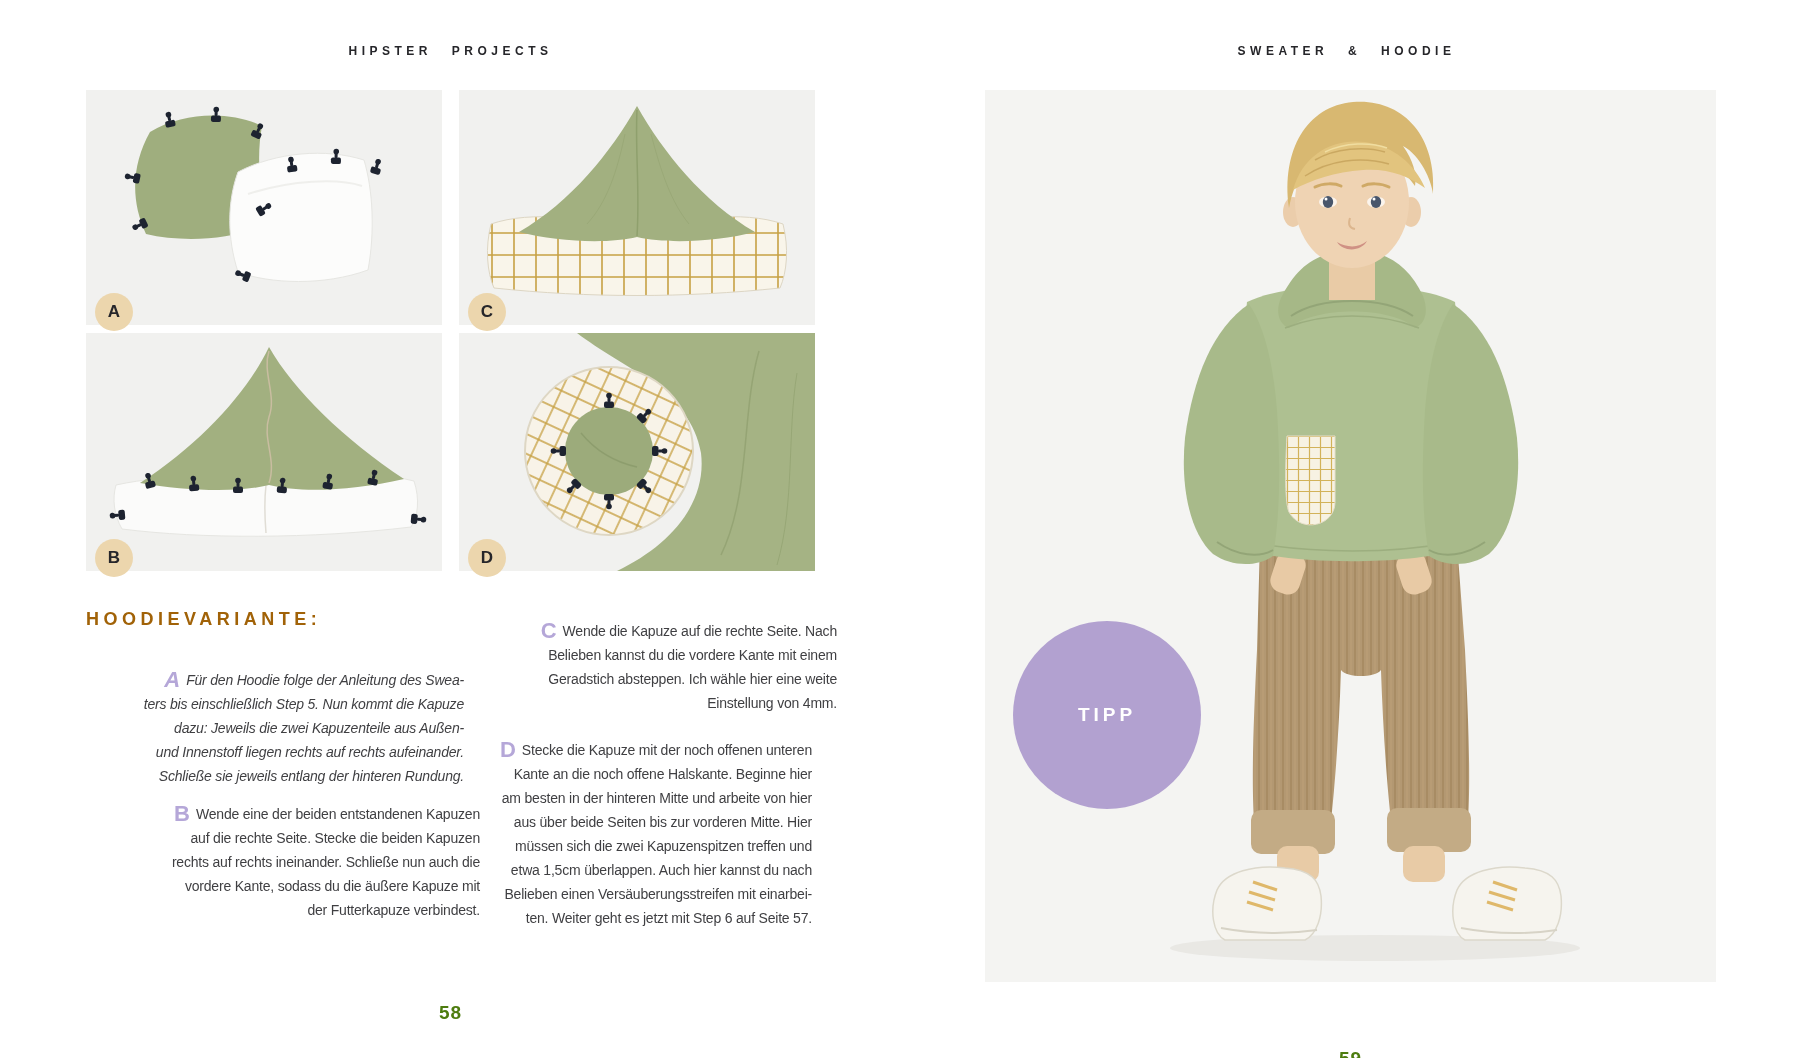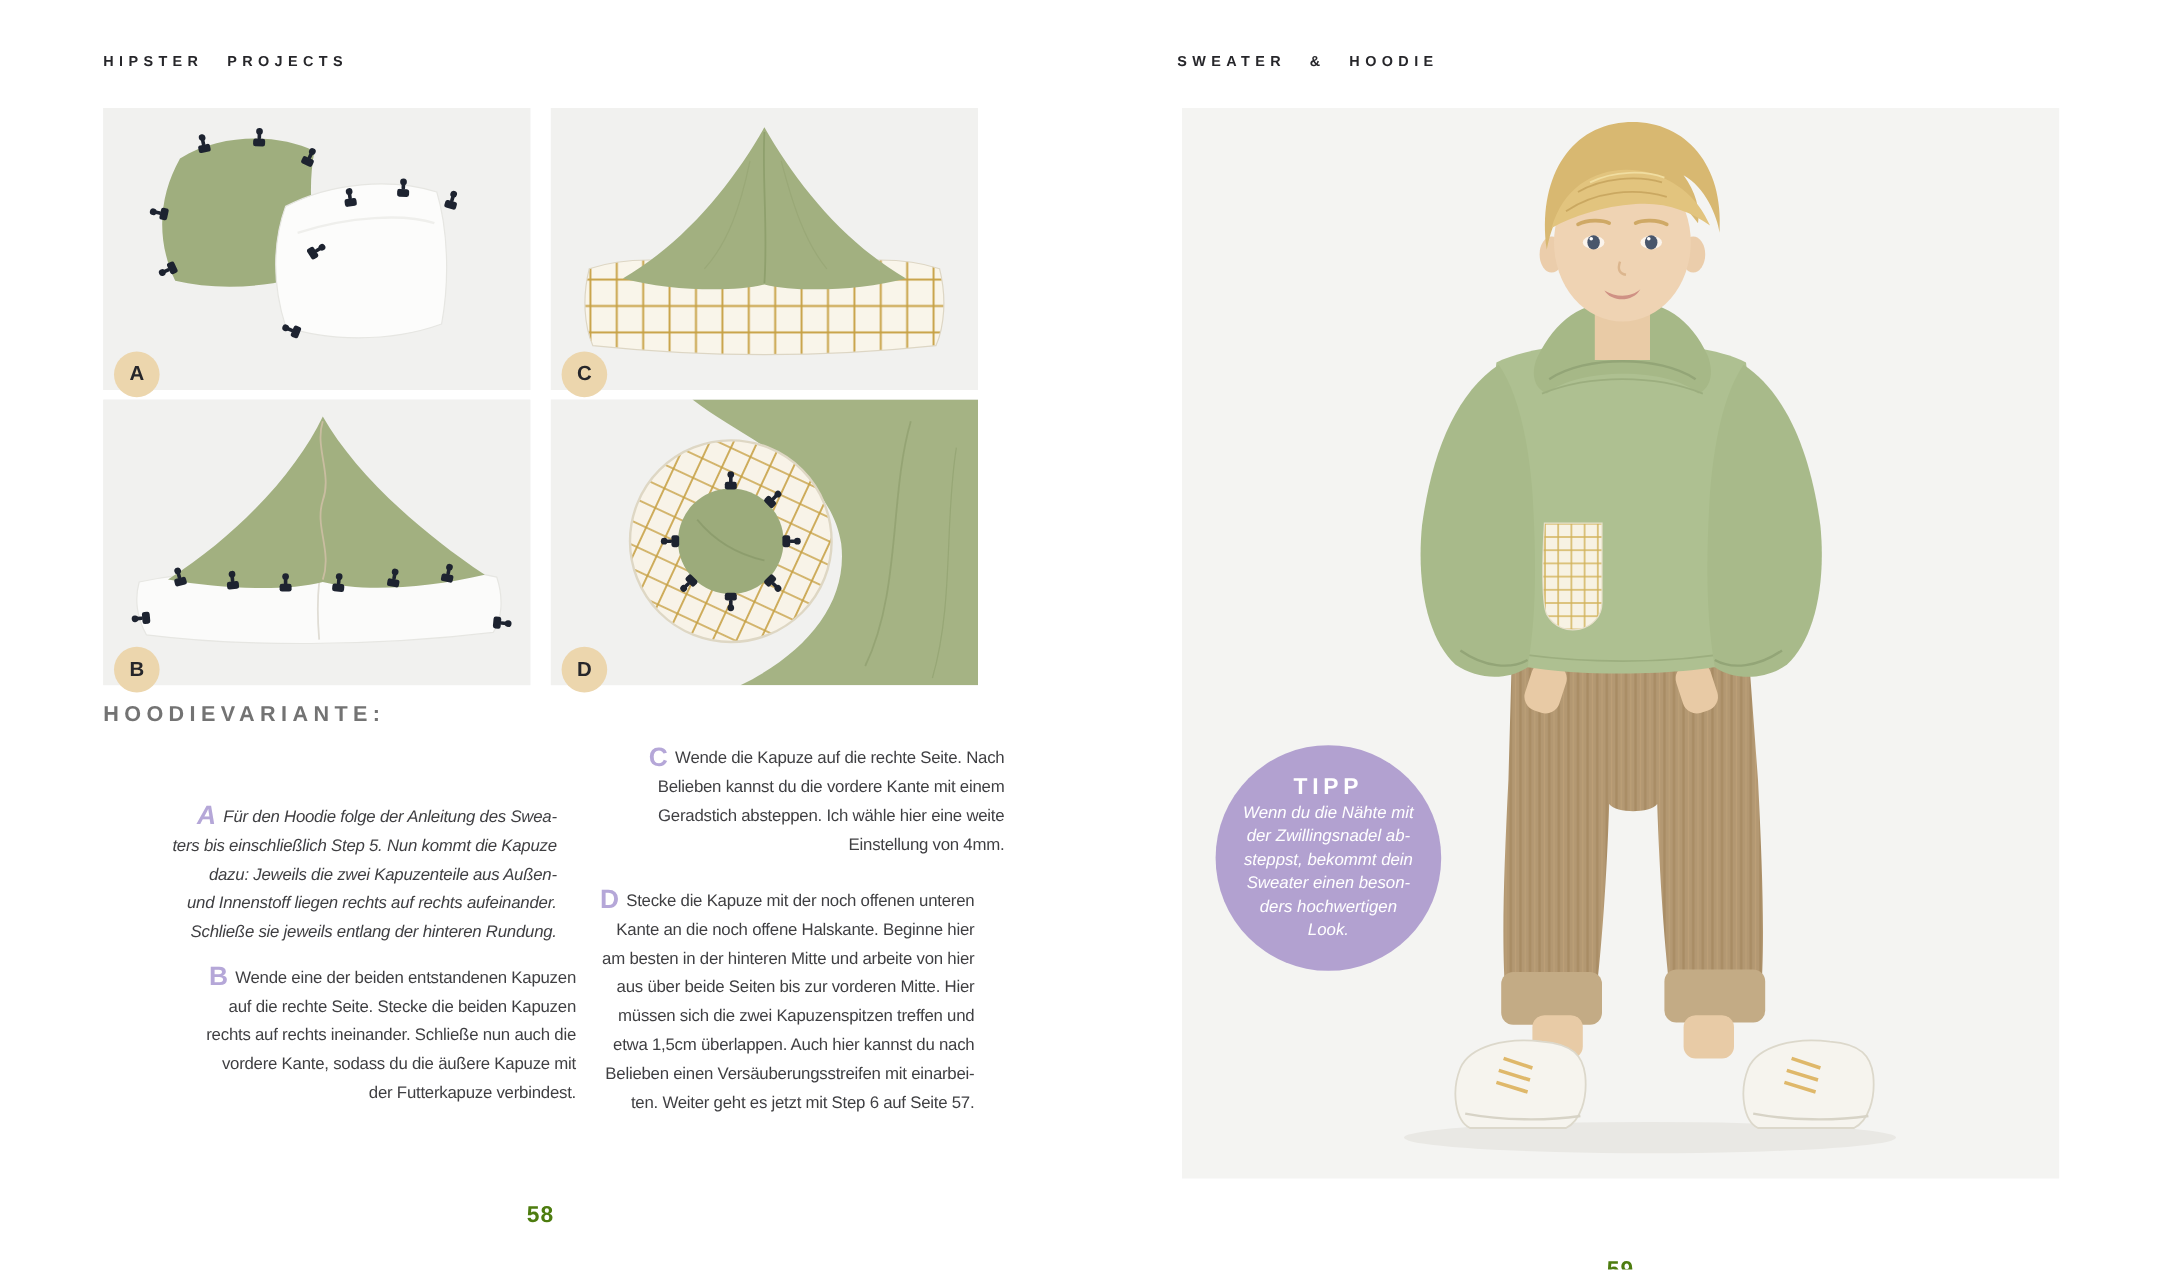--- a/index.html
+++ b/index.html
@@ -1,42 +1,42 @@
 <!DOCTYPE html>
 <html><head>
 <meta charset="utf-8">
 <style>
   html,body{margin:0;padding:0;background:#ffffff;}
   body{width:1800px;height:1058px;position:relative;overflow:hidden;
        font-family:"Liberation Sans","DejaVu Sans",sans-serif;color:#3e3e40;}
 
   .running-head{position:absolute;top:44px;font-size:12px;font-weight:700;
-    letter-spacing:4.5px;word-spacing:12px;color:#26262a;}
+    letter-spacing:4.5px;word-spacing:12px;color:#26262a;text-align:center;}
   #head-left{left:86px;width:729px;}
   #head-right{left:981px;width:731px;}
 
   .page-number{position:absolute;top:1002px;font-size:19px;font-weight:700;
     letter-spacing:1px;color:#4d7c0f;text-align:center;}
   #pn-left{left:86px;width:729px;}
   #pn-right{left:985px;width:731px;margin-top:46px;}
 
   .photo{position:absolute;background:#f1f1ef;}
   .photo svg{display:block;}
   .photo-label{position:absolute;left:9px;bottom:-6px;width:38px;height:38px;border-radius:50%;
     background:#ecd6ad;display:flex;align-items:center;justify-content:center;
     font-weight:700;font-size:17px;color:#26262a;}
 
   #photo-a{left:86px;top:90px;width:356px;height:235px;}
   #photo-c{left:459px;top:90px;width:356px;height:235px;}
   #photo-b{left:86px;top:333px;width:356px;height:238px;}
   #photo-d{left:459px;top:333px;width:356px;height:238px;}
   #photo-boy{left:985px;top:90px;width:731px;height:892px;background:#f4f4f2;}
 
-  .section-heading{position:absolute;left:86px;top:585px;font-size:18px;font-weight:700;
-    letter-spacing:4.5px;color:#737373;}
+  .section-heading{position:absolute;left:86px;top:609px;font-size:18px;font-weight:700;
+    letter-spacing:4.5px;color:#a16207;}
 
   .para{position:absolute;width:378px;font-size:14px;line-height:24px;
     letter-spacing:-0.2px;color:#3f3f42;white-space:pre-line;text-align:right;}
   #para-a{left:86px;top:644px;font-style:italic;}
   #para-b{left:102px;top:778px;}
   #para-c{left:459px;top:595px;}
   #para-d{left:434px;top:714px;}
   .dropcap{font-size:22px;font-weight:700;color:#b5a7d8;margin-right:6px;
     vertical-align:-2px;letter-spacing:0;}
 
@@ -261,24 +261,18 @@
       <path d="M304,118 C296,60 322,16 368,12 C416,8 452,44 448,104 C446,90 436,66 418,56 C428,70 432,84 430,96 C406,62 372,52 344,62 C322,70 310,88 304,118 Z" fill="#d8b871"></path>
       <path d="M308,100 C318,64 348,48 380,52 C408,56 430,74 440,98 C424,86 402,78 378,80 C350,82 326,90 308,100 Z" fill="#e2c47e"></path>
       <path d="M330,70 C350,58 380,56 400,62 M320,86 C344,70 376,66 404,74" stroke="#c19d55" stroke-width="1.5" fill="none" opacity="0.7"></path>
       <path d="M340,62 C360,52 386,52 402,58" stroke="#f0dda0" stroke-width="1.5" fill="none"></path>
     </svg>
 
   </div>
 
   <div class="tip-circle">
     <div class="tip-title">TIPP</div>
-    <div class="tip-text">Wenn du die Nähte mit
-der Zwillingsnadel ab-
-steppst, bekommt dein
-Sweater einen beson-
-ders hochwertigen
-Look.</div>
   </div>
 
   <div class="page-number" id="pn-left">58</div>
   <div class="page-number" id="pn-right">59</div>
 
 </div>
 
 </body></html>

